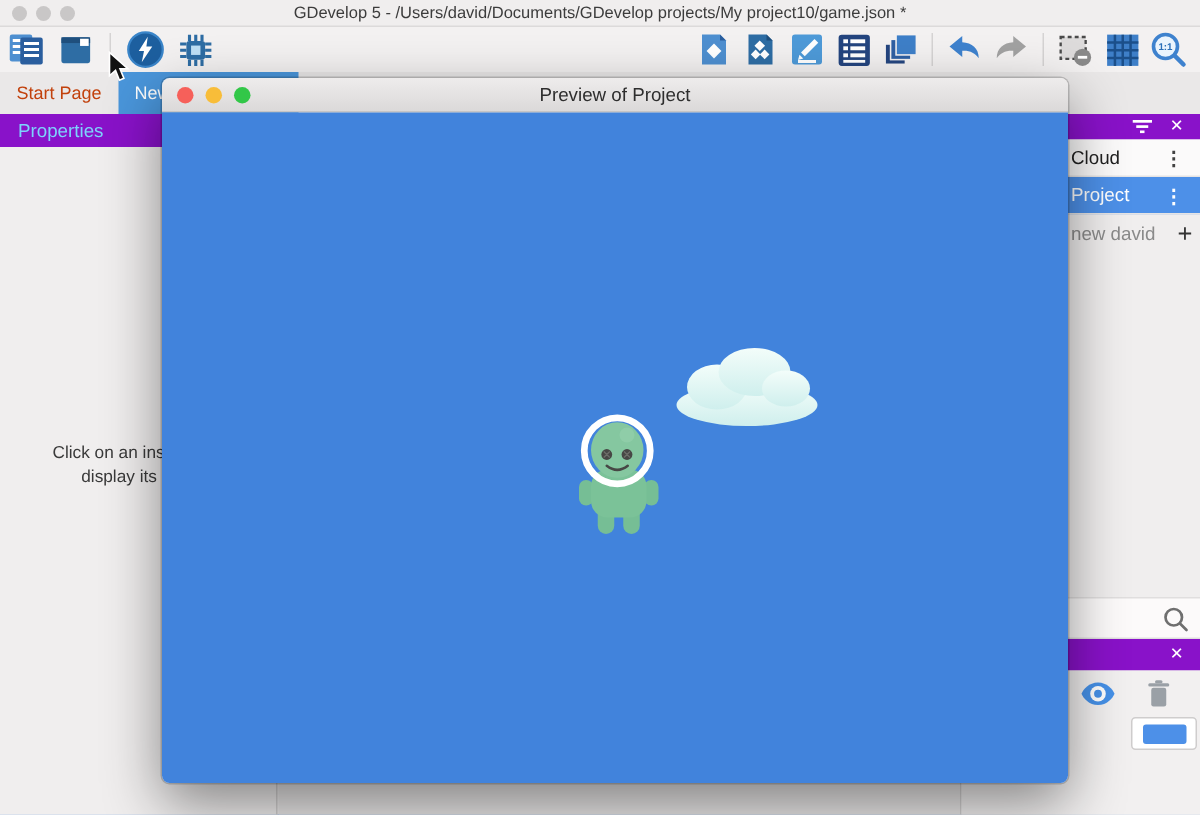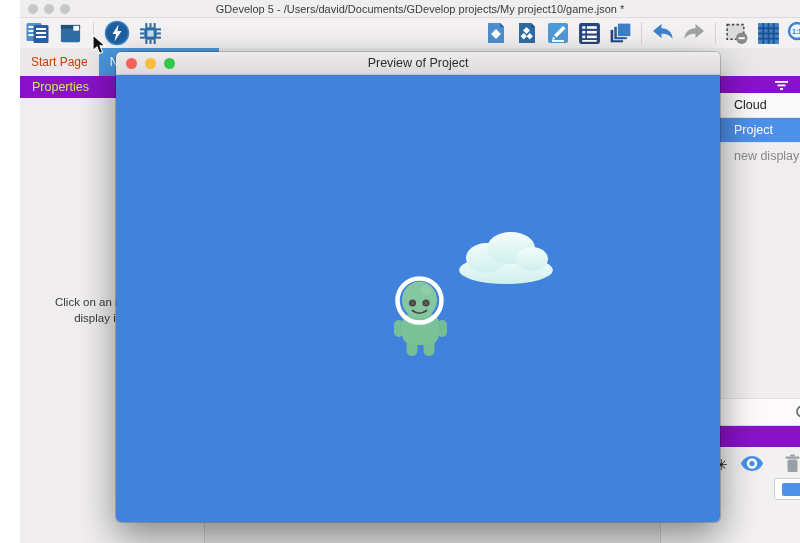--- a/index.html
+++ b/index.html
@@ -1,17 +1,17 @@
 <!DOCTYPE html>
 <html><head>
 <meta charset="utf-8">
 <style>
   * { margin:0; padding:0; box-sizing:border-box; }
   html,body { width:800px; height:543px; overflow:hidden; font-family:"Liberation Sans", sans-serif; }
-  .app { position:absolute; inset:0; background:#EDEBEB;margin-left:20px; }
+  .app { position:absolute; inset:0; background:#EDEBEB; }
 
   
   .titlebar { position:absolute; left:0; top:0; width:800px; height:18px;
     background:#F0EEEE; border-bottom:1px solid #DCDADA;
     display:flex; align-items:center; justify-content:center; }
   .titlebar .title { font-size:11px; color:#3C3C3C; }
   .tl-dots { position:absolute; left:8px; top:4px; display:flex; gap:6px; }
   .tl-dot { width:10px; height:10px; border-radius:50%; background:#C9C7C7; }
 
   
@@ -26,21 +26,21 @@
   .tabbar { position:absolute; left:0; top:48px; width:800px; height:28px; background:#EAE8E8; display:flex; }
   .tab { height:28px; display:flex; align-items:center; padding:0 11px; font-size:12px; color:#c2410c; }
   .tab.active { background:#4A96DB; color:#FFFFFF; width:120px; }
 
   
   .main { position:absolute; left:0; top:76px; width:800px; height:467px; }
 
   
   .props-panel { position:absolute; left:0; top:0; width:185px; height:467px;
     background:#F0EEEE; border-right:1px solid #D2D0D0; }
-  .panel-header { height:22px; background:#8912C9; color:#bef264; font-size:12.5px;
+  .panel-header { height:22px; background:#8912C9; color:#7dd3fc; font-size:12.5px;
     display:flex; align-items:center; padding:0 12px; }
   .props-hint { position:absolute; top:218px; left:0; width:185px; text-align:center;
     font-size:11.5px; color:#3A3A3A; line-height:16px; }
   .props-hint div { white-space:nowrap; }
 
   
   .editor-bg { position:absolute; left:186px; top:0; width:454px; height:467px; background:#E9E7E7; }
 
   
   .right-col { position:absolute; left:640px; top:0; width:160px; height:467px;
@@ -71,21 +71,21 @@
   .layer-iconrow { position:absolute; left:52px; top:7px; width:108px; height:22px;
     display:flex; align-items:center; }
   .sparkle { font-size:15px; color:#222; margin-left:2px; }
   .eye-wrap { margin-left:12px; }
   .trash-wrap { margin-left:20px; }
   .swatch-box { position:absolute; left:113px; top:31px; width:44px; height:22px; background:#FFFFFF;
     border:1px solid #CFCDCD; border-radius:3px; display:flex; align-items:center; justify-content:center; }
   .swatch { width:29px; height:13px; background:#4D90E8; border-radius:2px; }
 
   
-  .preview-win { position:absolute; left:96px; top:52px; width:604px; height:470px; z-index:10;
+  .preview-win { position:absolute; left:108px; top:52px; width:604px; height:470px; z-index:10;
     border-radius:5px; box-shadow:0 14px 38px rgba(0,0,0,.45), 0 0 0 1px rgba(0,0,0,.18); overflow:hidden; }
   .pw-titlebar { height:23px; background:linear-gradient(#EEECEC,#DBD9D9); border-bottom:1px solid #C6C4C4;
     display:flex; align-items:center; justify-content:center; position:relative; }
   .pw-title { font-size:12.5px; color:#2E2E2E; }
   .pw-lights { position:absolute; left:10px; top:6px; display:flex; gap:8px; }
   .pw-light { width:11px; height:11px; border-radius:50%; }
   .pw-red { background:#F6605A; } .pw-yellow { background:#F8BD39; } .pw-green { background:#32C748; }
   .pw-canvas { position:relative; width:100%; height:447px; background:#4183DC; overflow:hidden; }
   .cloud-svg { position:absolute; left:340px; top:155px; }
   .player-svg { position:absolute; left:275px; top:198px; }
@@ -279,21 +279,21 @@
 
       <div class="obj-row row-cloud">
         <span class="lbl">Cloud</span>
         <span class="kebab">⋮</span>
       </div>
       <div class="obj-row row-player">
         <span class="lbl">Project</span>
         <span class="kebab">⋮</span>
       </div>
       <div class="obj-row row-newobj">
-        <span class="lbl">new display</span>
+        <span class="lbl">new david</span>
         <span class="plus-obj">+</span>
       </div>
 
       <div class="search-row">
         <input class="search-input" type="text" style="">
         <span class="search-ic">
           <svg width="18" height="18" viewBox="0 0 18 18">
             <circle cx="7.5" cy="7.5" r="5.5" fill="none" stroke="#6F6F6F" stroke-width="1.8"></circle>
             <line x1="11.8" y1="11.8" x2="16" y2="16" stroke="#6F6F6F" stroke-width="1.8" stroke-linecap="round"></line>
           </svg>

